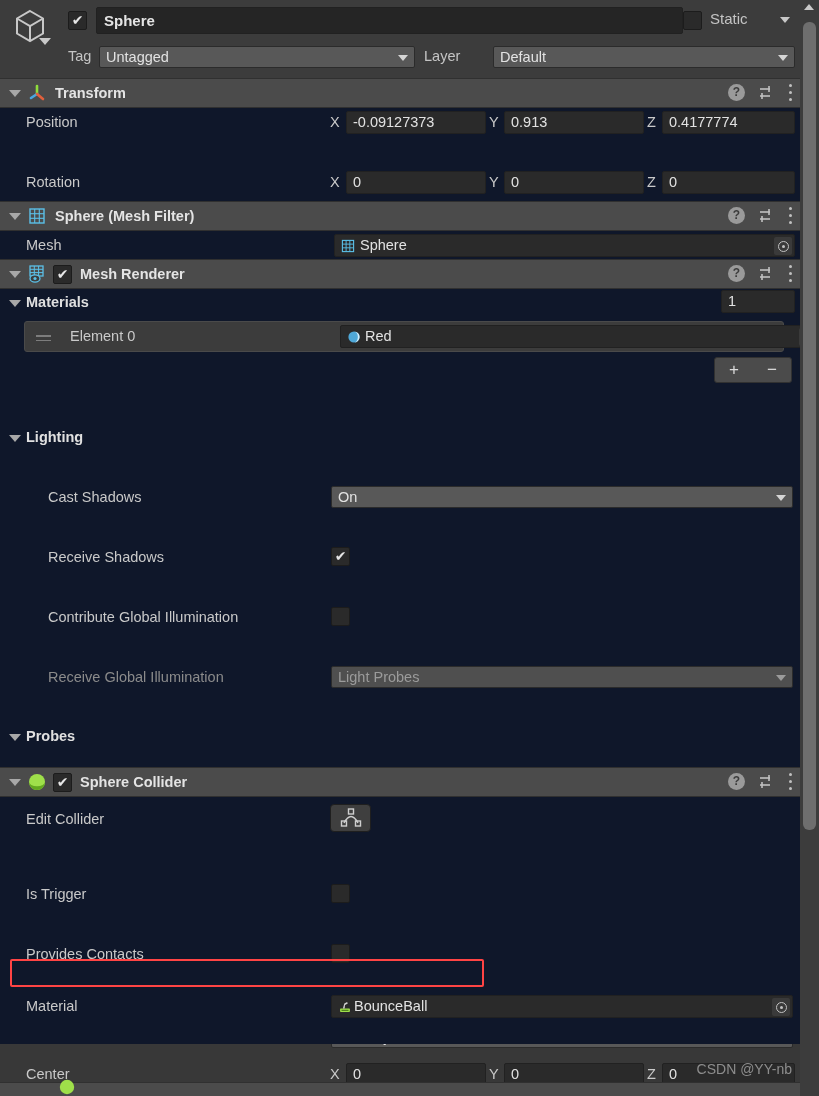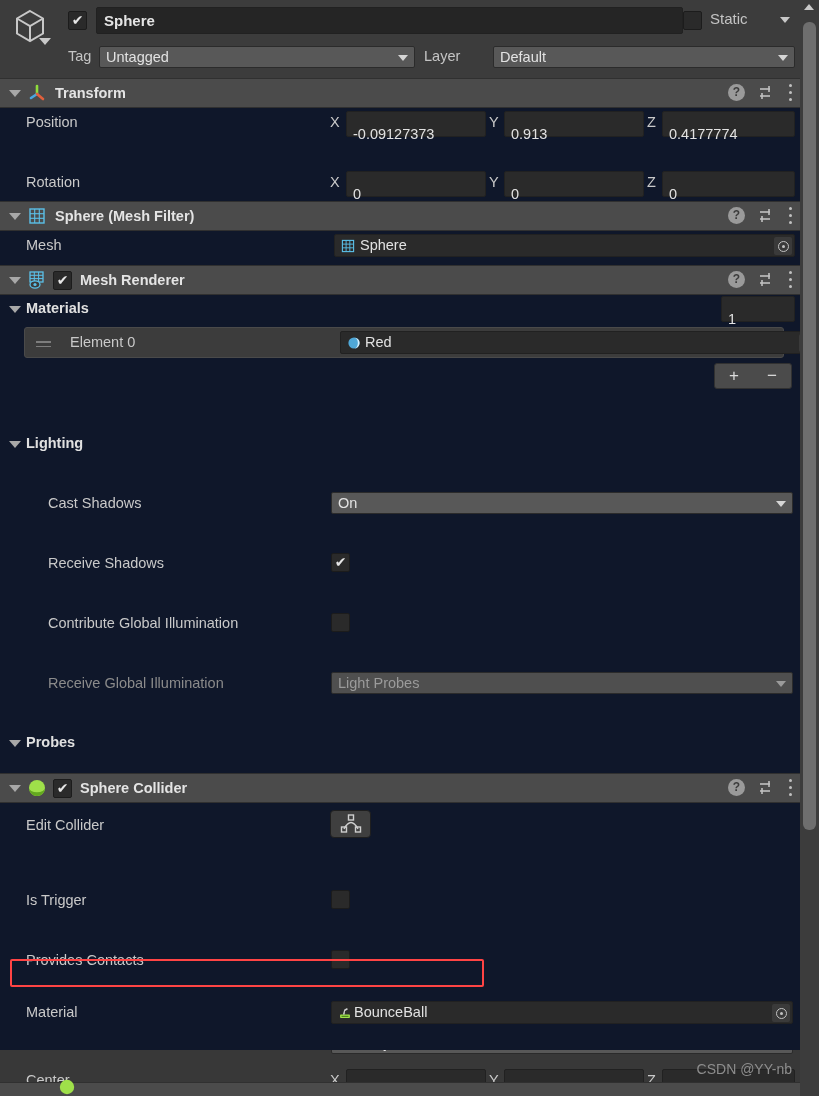--- a/index.html
+++ b/index.html
@@ -65,21 +65,21 @@
   .ico-kebab{ width:4px; height:17px; display:flex; flex-direction:column; justify-content:space-between; align-items:center;}
   .ico-kebab i{ width:3px;height:3px;background:#c0c0c0;border-radius:50%; display:block;}
 
   
   .row{ position:relative; height:30px; }
   .lbl{ position:absolute; left:26px; top:6px; color:#c9c9c9; }
   .lbl.ind{ left:48px; }
   .lbl.dis{ color:#8b8b8b; }
   .fld{
     position:absolute; background:#2a2a2a; border:1px solid #212121; border-radius:2px;
-    height:23px; line-height:21px; color:#e2e2e2; padding:12px 6px; top:3px; font-size:14.5px;
+    height:23px; line-height:21px; color:#e2e2e2; padding:0 6px; top:3px; font-size:14.5px;
   }
   .axis{ position:absolute; top:6px; color:#c9c9c9; }
   .objfield{
     position:absolute; top:3px; height:23px; background:#2a2a2a;
     border:1px solid #212121; border-radius:2px; color:#e2e2e2;
     line-height:21px; padding:0 6px; display:flex; align-items:center;
   }
   .objfield .pick{ position:absolute; right:2px; top:2px; width:18px;height:18px;
     border-radius:2px; background:#3a3a3a; display:flex;align-items:center;justify-content:center;}
   .pickdot{ width:11px;height:11px;border-radius:50%;border:1.5px solid #c2c2c2; display:flex;align-items:center;justify-content:center;}
@@ -232,21 +232,21 @@
           <line x1="11" y1="2" x2="11" y2="8" stroke="#c0c0c0" stroke-width="1.6"></line>
           <line x1="4" y1="9" x2="4" y2="15" stroke="#c0c0c0" stroke-width="1.6"></line>
         </svg>
         <span class="ico-kebab">
             <i></i>
             <i></i>
             <i></i>
           </span>
       </span>
     </div>
-    <div class="comp-body" style="height:34px;text-align:right;">
+    <div class="comp-body" style="height:28px;text-align:right;">
       <div class="row" style="top:0;">
         <span class="lbl">Mesh</span>
         <span class="objfield" style="left:334px; width:461px;">
           <svg width="14" height="14" viewBox="0 0 20 20" style="margin-right:5px;flex:none;">
             <rect x="2" y="2" width="16" height="16" fill="none" stroke="#5bc0e8" stroke-width="1.6"></rect>
             <line x1="7.3" y1="2" x2="7.3" y2="18" stroke="#5bc0e8" stroke-width="1.3"></line>
             <line x1="12.6" y1="2" x2="12.6" y2="18" stroke="#5bc0e8" stroke-width="1.3"></line>
             <line x1="2" y1="7.3" x2="18" y2="7.3" stroke="#5bc0e8" stroke-width="1.3"></line>
             <line x1="2" y1="12.6" x2="18" y2="12.6" stroke="#5bc0e8" stroke-width="1.3"></line>
           </svg>

